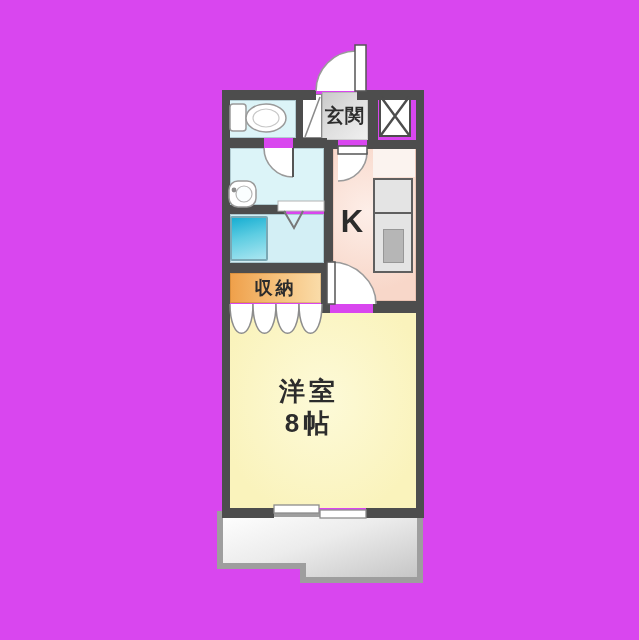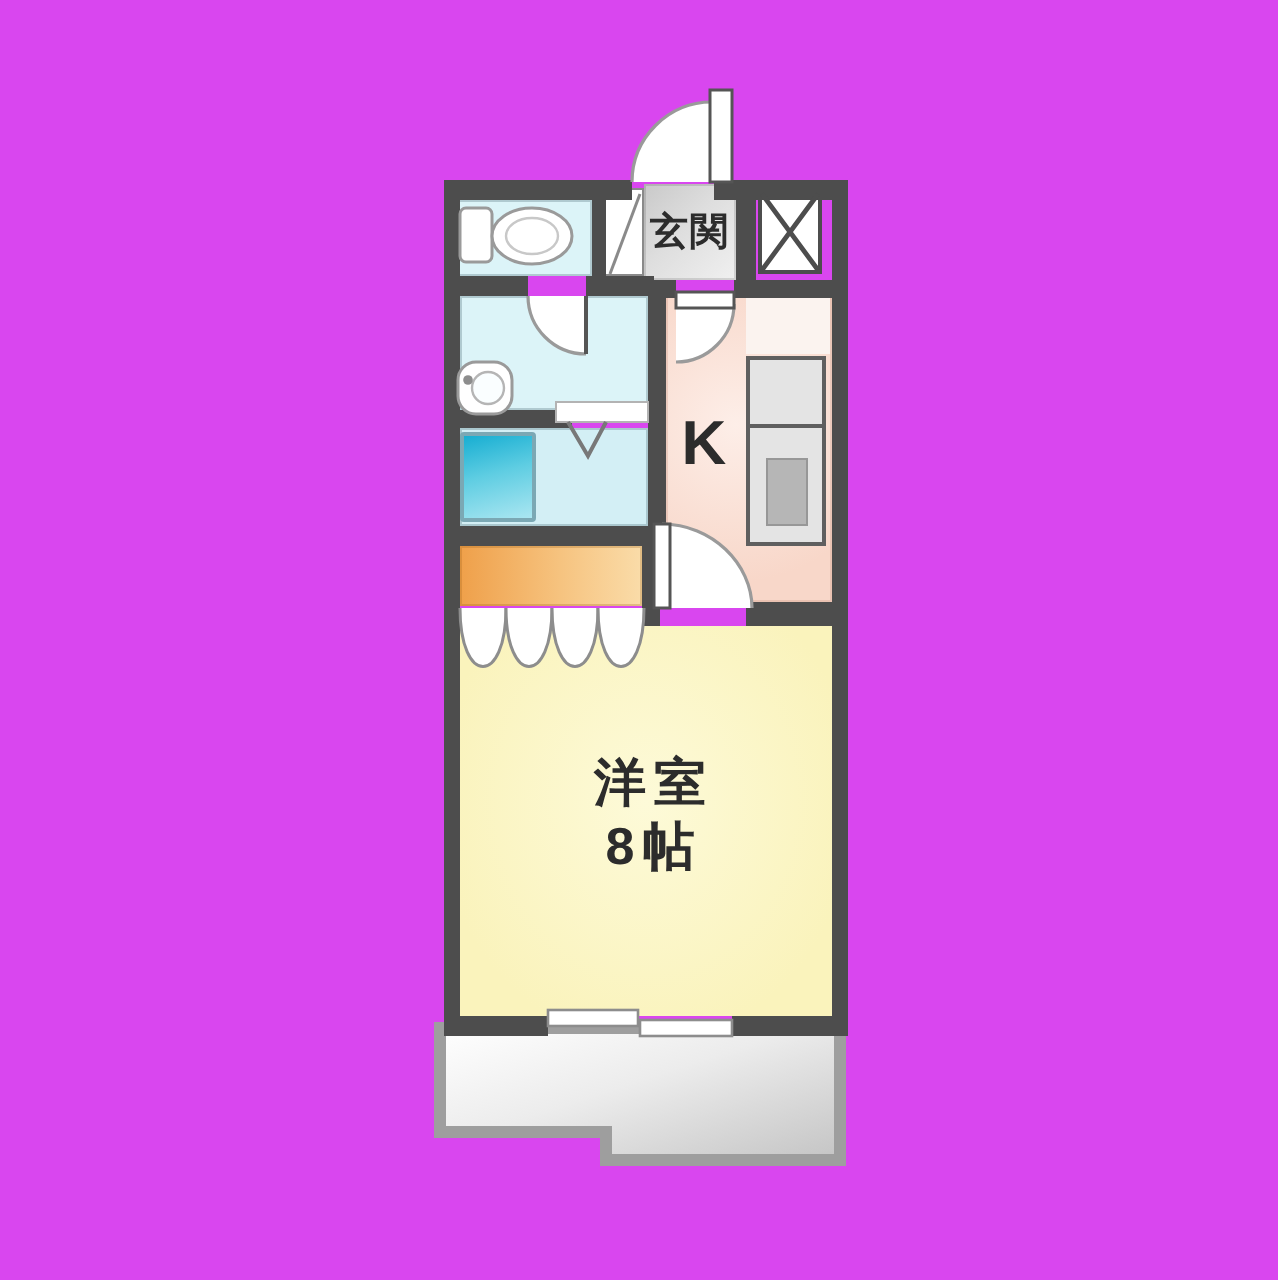--- a/index.html
+++ b/index.html
@@ -27,21 +27,21 @@
                 box-shadow:inset 0 0 0 1px rgba(150,90,20,.25);}
   #bathtub-fixture{background:linear-gradient(165deg,var(--tub-dark) 0%,#5ecde2 45%,var(--tub-light) 100%);
                    border:2px solid #7ba8b4;box-sizing:border-box;border-radius:2px;}
   #kitchen-counter{background:var(--counter);border:2px solid #5f5f5f;box-sizing:border-box;}
   #counter-divider{position:absolute;left:0;top:32px;width:100%;height:2px;background:#5f5f5f;}
   #kitchen-sink{position:absolute;left:8px;top:49px;width:21px;height:34px;background:var(--sink);
                 border:1px solid #979797;box-sizing:border-box;}
   #label-genkan{left:322px;top:92px;width:46px;height:48px;font-size:19px;font-weight:bold;letter-spacing:1px;}
   #label-k{left:332px;top:202px;width:40px;height:40px;font-size:31px;font-weight:600;}
   #label-storage{left:230px;top:274px;width:91px;height:28px;font-size:18px;font-weight:bold;letter-spacing:3px;}
-  #label-room{left:234px;top:375px;width:186px;flex-direction:column;font-size:26px;font-weight:bold;
+  #label-room{left:216px;top:375px;width:186px;flex-direction:column;font-size:26px;font-weight:bold;
               letter-spacing:4px;line-height:32px;}
 </style>
 </head>
 <body>
 
 <div id="canvas">
 
   <svg id="svg-under" width="639" height="640" viewBox="0 0 639 640">
     <defs>
       <linearGradient id="balgrad" x1="0" y1="0" x2="1" y2="1">
@@ -124,17 +124,18 @@
     <rect x="229" y="181" width="27" height="26" rx="9" fill="#ffffff" stroke="#9a9a9a" stroke-width="1.5"></rect>
     <circle cx="244" cy="194" r="8" fill="#fafeff" stroke="#b5b5b5" stroke-width="1.2"></circle>
     <circle cx="234" cy="190" r="2.4" fill="#8d8d8d"></circle>
 
     <rect x="274" y="505" width="45" height="8" fill="#ffffff" stroke="#8d8d8d" stroke-width="1.3"></rect>
     <rect x="320" y="510" width="46" height="8" fill="#ffffff" stroke="#8d8d8d" stroke-width="1.3"></rect>
   </svg>
 
   <div class="lbl" id="label-genkan">玄関</div>
   <div class="lbl" id="label-k">K</div>
+  <div class="lbl" id="label-storage">収納</div>
   <div class="lbl" id="label-room">
     <span>洋室</span>
     <span>8帖</span>
   </div>
 </div>
 
 </body></html>

